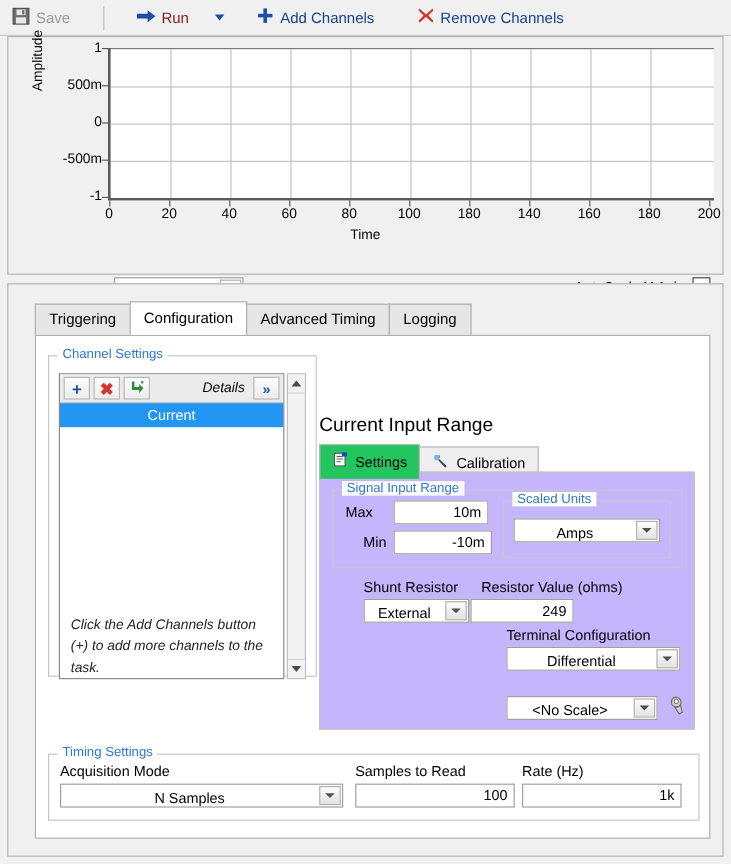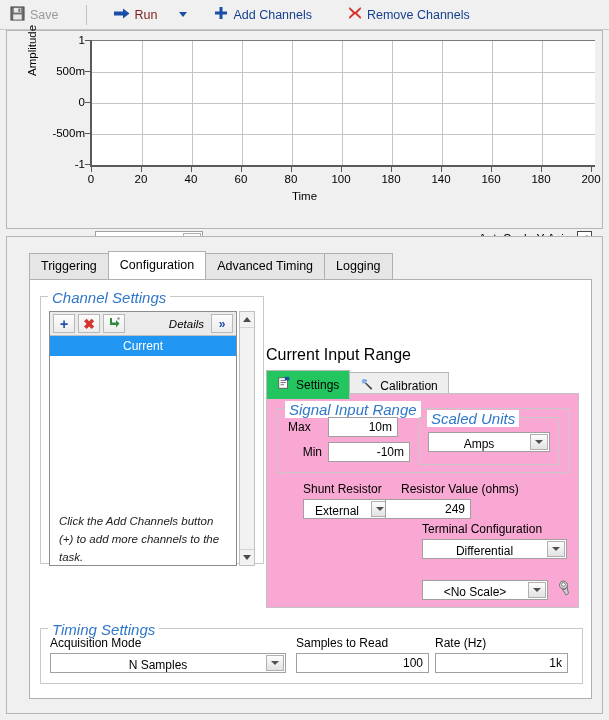--- a/index.html
+++ b/index.html
@@ -113,21 +113,21 @@
   .tabpage {
     position: absolute; left: 22px; top: 42px; width: 563px; height: 420px;
     background: #fff; border: 1px solid #b0b0b0; z-index: 2;
   }
 
   .group {
     position: absolute; border: 1px solid #c8c8c8;
   }
   .group-title {
     position: absolute; top: -8px; left: 7px; background: #fff;
-    padding: 0 4px; color: #2f77c9; font-size: 15px; font-style: italic;
+    padding: 0 4px; color: #2f77c9; font-size: 11px;
   }
 
   
   .chan-box { position: absolute; left: 8px; top: 14px; width: 188px; height: 255px;
               background: #fff; border: 1px solid #8c8c8c; }
   .chan-toolbar { height: 24px; background: #ebebeb; border-bottom: 1px solid #c0c0c0;
                   display: flex; align-items: center; padding: 0 3px; gap: 3px; }
   .mini-btn { width: 22px; height: 19px; border: 1px solid #b9b9b9;
               background: linear-gradient(#fdfdfd,#ececec); display: flex;
               align-items: center; justify-content: center; font-size: 14px;
@@ -145,21 +145,21 @@
   .sarrow-dn { width:0;height:0;border-left:4px solid transparent;border-right:4px solid transparent;border-top:5px solid #4a4a4a;}
 
   
   .setup-title { position: absolute; left: 236px; top: 66px; font-size: 16px; }
   .subtabstrip { position: absolute; left: 236px; top: 90px; display: flex; align-items: flex-end; }
   .subtab { padding: 4px 10px 5px; font-size: 12px; background: #eeeeee;
             border: 1px solid #b8b8b8; border-bottom: none; cursor: pointer;
             margin-right: -1px; display: flex; align-items: center; gap: 5px; }
   .subtab.active { background: #22c55e; padding-top: 5px; padding-bottom: 6px; position: relative; z-index: 2; }
   .subpanel { position: absolute; left: 236px; top: 113px; width: 313px; height: 215px;
-              background: #f9a8d4; border: 1px solid #c2c2c2; }
+              background: #c4b5fd; border: 1px solid #c2c2c2; }
   .fld-lbl { font-size: 12px; }
 
   .timing-group { position: absolute; left: 10px; top: 348px; width: 543px; height: 56px;
                   border: 1px solid #c8c8c8; }
 </style>
 </head>
 <body>
 
 <div id="app">
 
@@ -348,21 +348,21 @@
           <span>Calibration</span>
         </div>
       </div>
 
       <div class="subpanel">
 
         <div class="group" style="left:10px; top:14px; width:292px; height:65px;">
           <span class="group-title">Signal Input Range</span>
 
           <span class="fld-lbl" style="position:absolute;left:10px;top:11px;width:34px;">Max</span>
-          <div class="txtbox" style="position:absolute;left:50px;top:8px;width:70px">10m</div>
+          <div class="txtbox" style="position:absolute;left:50px;top:8px;width:79px">10m</div>
 
           <span class="fld-lbl" style="position:absolute;left:10px;top:36px;width:34px;text-align:right">Min</span>
           <div class="txtbox" style="position:absolute;left:50px;top:33px;width:82px">-10m</div>
 
           <div class="group" style="left:141px; top:8px; width:140px; height:48px;">
             <span class="group-title">Scaled Units</span>
             <div class="combo" style="position:absolute;left:8px;top:14px;width:122px">
               <span>Amps</span>
               <span class="arrow">
                   <span class="chev"></span>
@@ -373,21 +373,21 @@
 
         <span class="fld-lbl" style="position:absolute;left:36px;top:88px">Shunt Resistor</span>
         <div class="combo" style="position:absolute;left:36px;top:105px;width:88px">
           <span>External</span>
           <span class="arrow">
               <span class="chev"></span>
             </span>
         </div>
 
         <span class="fld-lbl" style="position:absolute;left:134px;top:88px">Resistor Value (ohms)</span>
-        <div class="txtbox" style="position:absolute;left:118px;top:105px;width:86px">249</div>
+        <div class="txtbox" style="position:absolute;left:125px;top:105px;width:86px">249</div>
 
         <span class="fld-lbl" style="position:absolute;left:155px;top:128px">Terminal Configuration</span>
         <div class="combo" style="position:absolute;left:155px;top:145px;width:145px">
           <span>Differential</span>
           <span class="arrow">
               <span class="chev"></span>
             </span>
         </div>
 
         <span class="fld-lbl" style="position:absolute;left:155px;top:187px">Custom Scaling</span>

